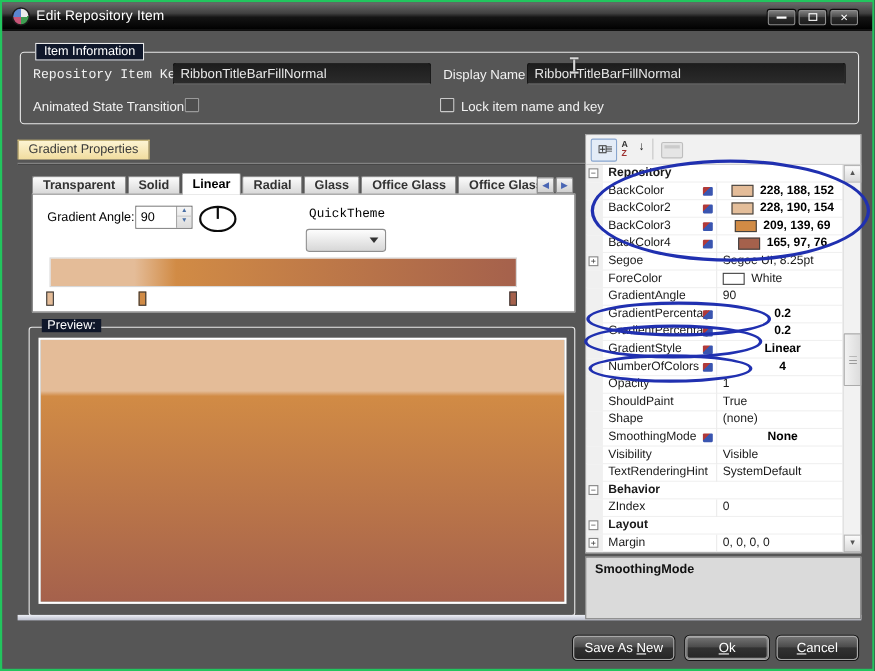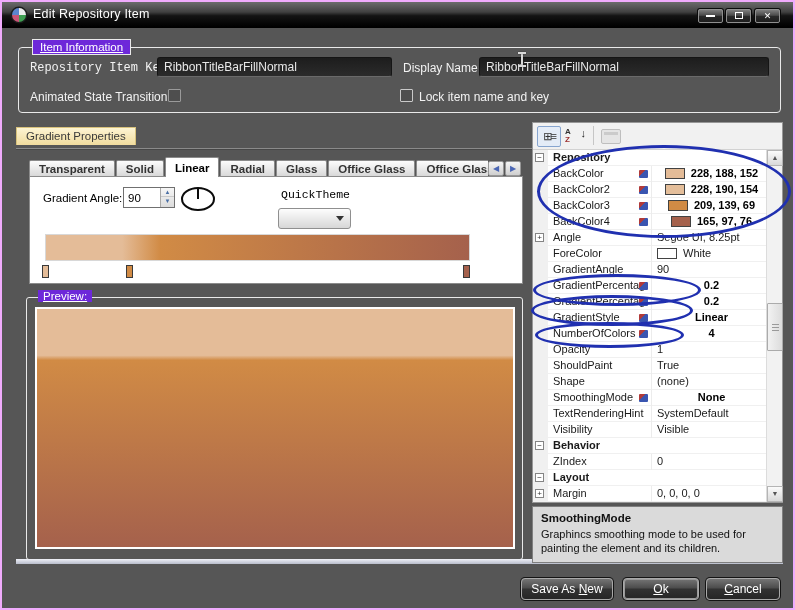--- a/index.html
+++ b/index.html
@@ -1,38 +1,38 @@
 <!DOCTYPE html>
 <html><head>
 <meta charset="utf-8">
 <style>
   * { margin:0; padding:0; box-sizing:border-box; }
   body { font-family:"Liberation Sans", sans-serif; background:#333; }
   .screen { position:relative; width:795px; height:610px; background:#565656;
-            border:2px solid #f0abfc; overflow:hidden; }
+            border:2px solid #22c55e; overflow:hidden; }
 
   
   .titlebar { position:absolute; left:0; top:0; width:100%; height:26px;
     background:linear-gradient(180deg,#6b6b6b 0%,#414141 40%,#141414 55%,#000 100%);
     border-bottom:1px solid #000; }
   .app-icon { position:absolute; left:10px; top:6px; width:14px; height:14px; border-radius:50%;
     background:conic-gradient(from -90deg,#5b85cf 0 25%,#ececec 25% 50%,#3f9e52 50% 75%,#c85578 75% 100%);
     box-shadow:0 0 0 1.5px #1c1c1c; }
   .title-text { position:absolute; left:31px; top:5px; color:#fff; font-size:12.5px; letter-spacing:.2px; }
   .winbtn { position:absolute; top:7px; width:25px; height:14px; border:1px solid #8f8f8f; border-radius:2px;
     background:linear-gradient(180deg,#7d7d7d 0%,#4a4a4a 45%,#2a2a2a 50%,#1d1d1d 100%);
     color:#fff; font-size:9px; line-height:12px; text-align:center; box-shadow:0 0 0 1px #0a0a0a; }
   .winbtn .bar { display:inline-block; width:9px; height:2px; background:#fff; margin-bottom:2px; }
   .winbtn .box { display:inline-block; width:8px; height:7px; border:1px solid #fff; margin-top:2px; }
   .btn-min { right:70px; } .btn-max { right:42px; } .btn-close { right:13px; }
 
   
   .group { position:absolute; border:1px solid #e9e9e9; border-radius:4px; }
-  .group-label { position:absolute; background:#6d28d9; color:#fff; font-size:11.5px;
-    padding:1px 7px; border:1px solid #e9e9e9;text-decoration:underline; }
+  .group-label { position:absolute; background:#0f172a; color:#fff; font-size:11.5px;
+    padding:1px 7px; border:1px solid #e9e9e9; }
   #item-info { left:16px; top:45px; width:763px; height:66px; }
   #item-info-label { left:30px; top:37px; }
   .dlg-label { position:absolute; color:#f2f2f2; font-size:12px; white-space:nowrap; }
   .dark-input { position:absolute; height:20px; background:linear-gradient(180deg,#1d1d1d,#2b2b2b);
     border:1px solid #151515; border-bottom-color:#6a6a6a; border-radius:3px;
     color:#e8e8e8; font-size:12px; padding:0 6px; font-family:"Liberation Sans",sans-serif; }
   .checkbox { position:absolute; width:13px; height:13px; border:1px solid #c9c9c9;
     background:#4e4e4e; border-radius:1px; }
 
   
@@ -261,21 +261,21 @@
         <div class="pg-row">
           <div class="pg-gutter"></div>
           <div class="pg-name">BackColor4</div>
           <span class="pg-mod"></span>
           <div class="pg-value bold"><span class="pg-swatch" style="background: rgb(165, 97, 76);"></span>165, 97, 76</div>
         </div>
         <div class="pg-row">
           <div class="pg-gutter">
             <span class="pg-expand">+</span>
           </div>
-          <div class="pg-name">Angle</div>
+          <div class="pg-name">Segoe</div>
           <div class="pg-value">Segoe UI, 8.25pt</div>
         </div>
         <div class="pg-row">
           <div class="pg-gutter"></div>
           <div class="pg-name">ForeColor</div>
           <div class="pg-value"><span class="pg-swatch" style="background: rgb(255, 255, 255);"></span>White</div>
         </div>
         <div class="pg-row">
           <div class="pg-gutter"></div>
           <div class="pg-name">GradientAngle</div>
@@ -321,27 +321,27 @@
           <div class="pg-value">(none)</div>
         </div>
         <div class="pg-row">
           <div class="pg-gutter"></div>
           <div class="pg-name">SmoothingMode</div>
           <span class="pg-mod"></span>
           <div class="pg-value bold">None</div>
         </div>
         <div class="pg-row">
           <div class="pg-gutter"></div>
+          <div class="pg-name">Visibility</div>
+          <div class="pg-value">Visible</div>
+        </div>
+        <div class="pg-row">
+          <div class="pg-gutter"></div>
           <div class="pg-name">TextRenderingHint</div>
           <div class="pg-value">SystemDefault</div>
-        </div>
-        <div class="pg-row">
-          <div class="pg-gutter"></div>
-          <div class="pg-name">Visibility</div>
-          <div class="pg-value">Visible</div>
         </div>
         <div class="pg-row pg-cat">
           <div class="pg-gutter">
             <span class="pg-expand">−</span>
           </div>
           <div class="pg-name">Behavior</div>
         </div>
         <div class="pg-row">
           <div class="pg-gutter"></div>
           <div class="pg-name">ZIndex</div>
@@ -363,21 +363,20 @@
       </div>
     <div id="pg-scroll">
       <div class="sbtn" id="sb-up"><span>▲</span></div>
       <div id="sb-thumb"></div>
       <div class="sbtn" id="sb-dn"><span>▼</span></div>
     </div>
   </div>
 
   <div id="descpanel">
     <div id="desc-title">SmoothingMode</div>
-    <div id="desc-text">Graphincs smoothing mode to be used for painting the element and its children.</div>
   </div>
 
   <div class="dlgbtn" id="btn-save"><span>Save As </span><span class="mn">N</span><span>ew</span></div>
   <div class="dlgbtn" id="btn-ok"><span class="mn">O</span><span>k</span></div>
   <div class="dlgbtn" id="btn-cancel"><span class="mn">C</span><span>ancel</span></div>
 
   <div class="annot" id="annot-backcolors" style="border-color: rgb(32, 48, 176);"></div>
   <div class="annot" id="annot-gp1" style="border-color: rgb(32, 48, 176);"></div>
   <div class="annot" id="annot-gp2" style="border-color: rgb(32, 48, 176);"></div>
   <div class="annot" id="annot-noc" style="border-color: rgb(32, 48, 176);"></div>

